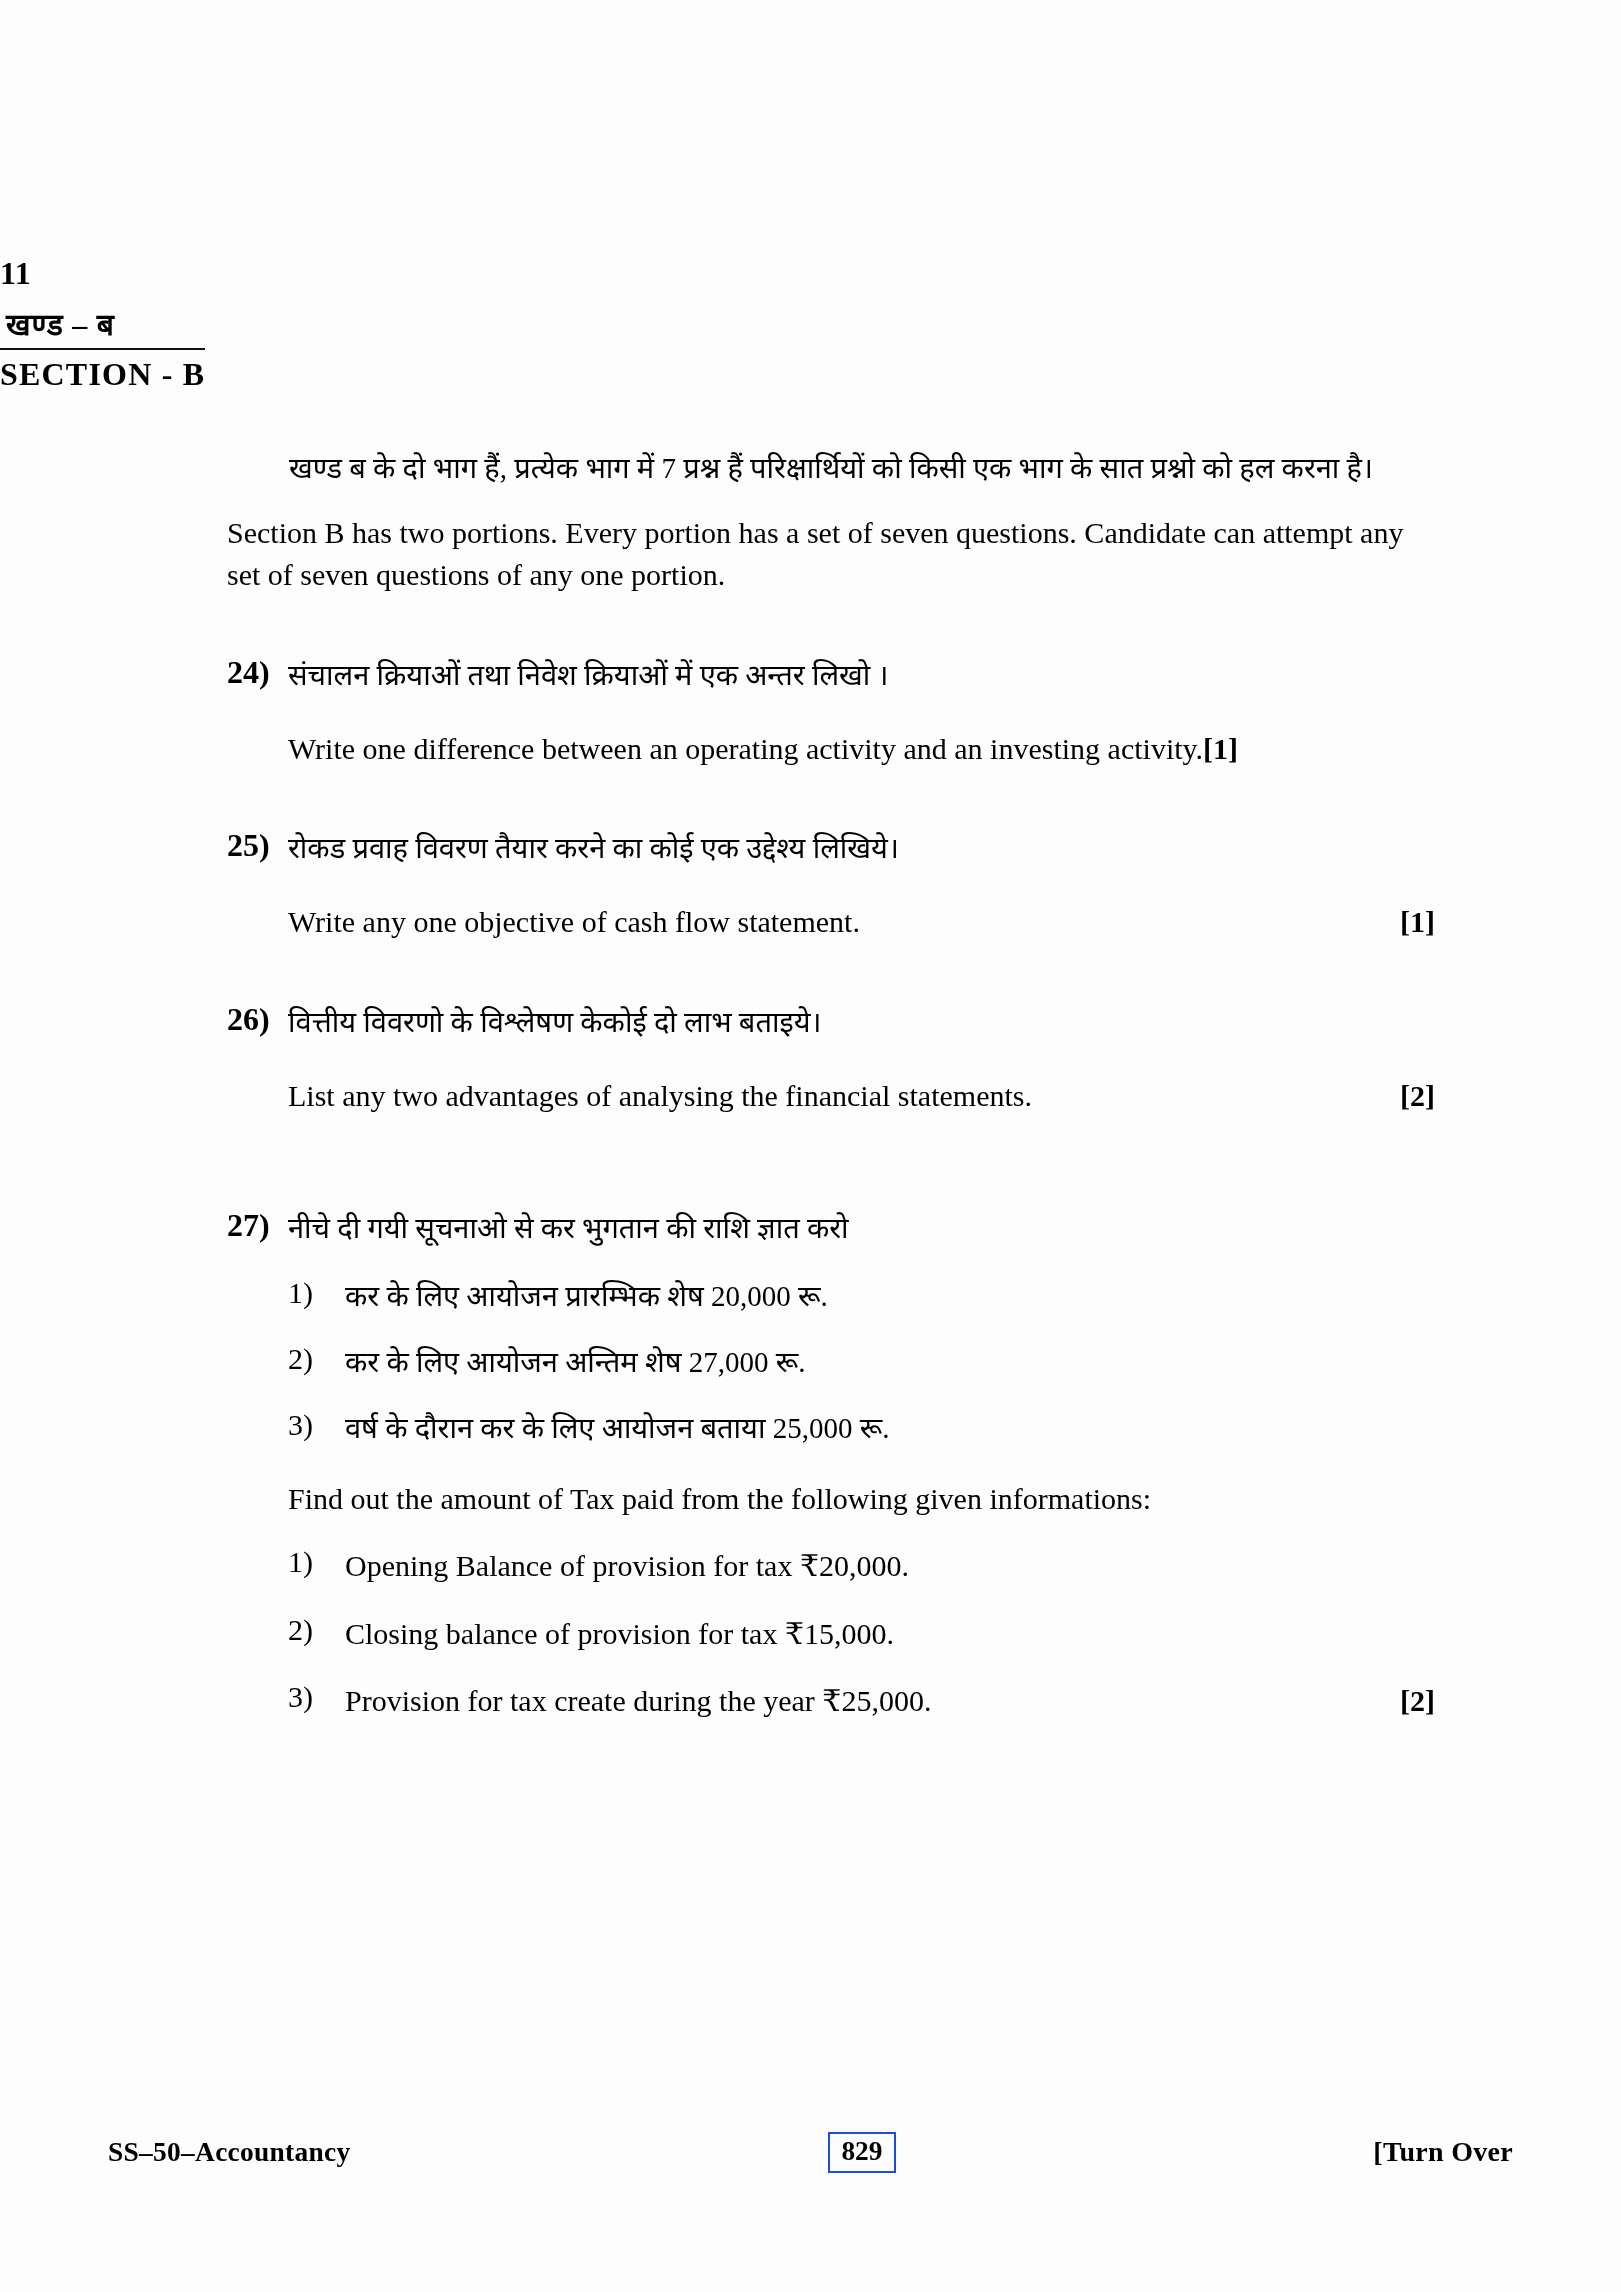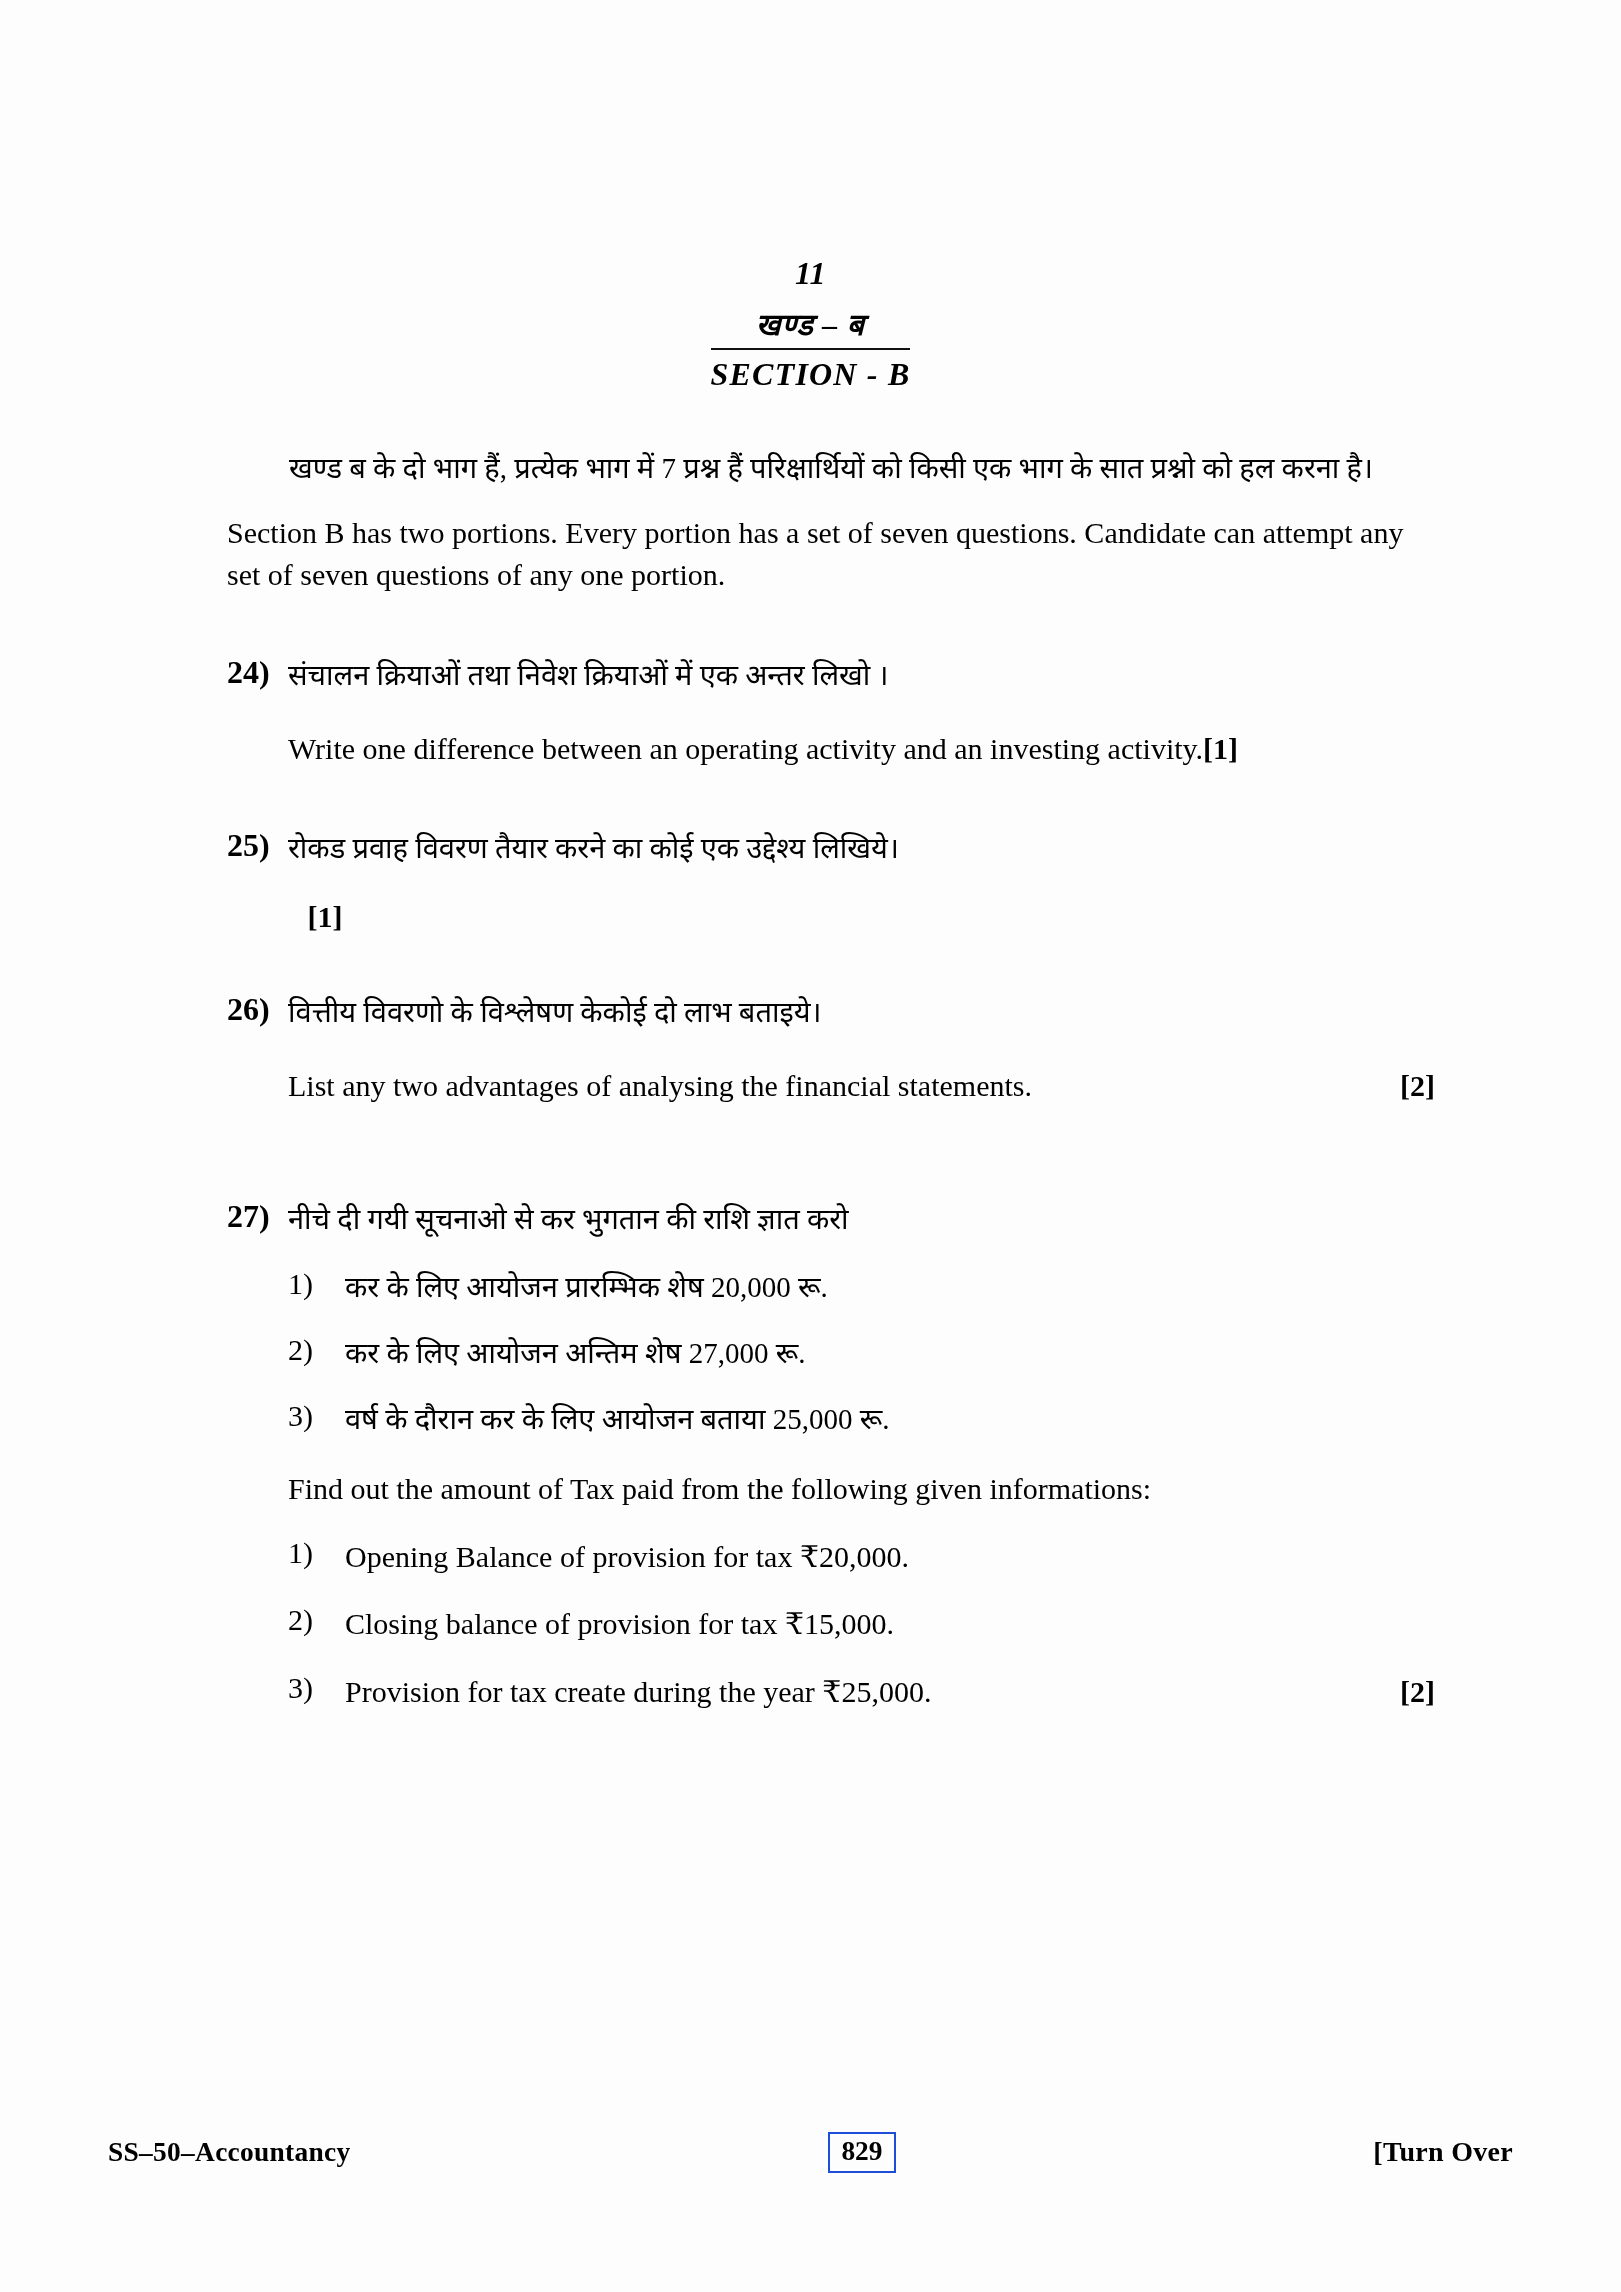--- a/index.html
+++ b/index.html
@@ -20,22 +20,20 @@
     inset: 0;
     background: #fdfdfd;
   }
 
   
   .header {
     position: absolute;
     left: 0;
     right: 0;
     top: 257px;
-    text-align: center;
-    font-style: italic;
   }
   .page-num {
     font-size: 32px;
     font-weight: bold;
     line-height: 1.0;
     letter-spacing: 0.5px;
   }
   .khand-wrap {
     margin-top: 13.7px;
     display: inline-block;
@@ -218,20 +216,21 @@
 
     <div class="spacer-58"></div>
 
     <div class="q-block">
       <div class="q-row">
         <span class="q-num">25)</span>
         <span class="q-hi">रोकड प्रवाह विवरण तैयार करने का कोई एक उद्देश्य लिखिये।</span>
       </div>
       <div class="spacer-24"></div>
       <div class="q-en-row">
+        <span class="q-en">Write any one objective of cash flow statement.</span>
         <span class="marks">[1]</span>
       </div>
     </div>
 
     <div class="spacer-58"></div>
 
     <div class="q-block">
       <div class="q-row">
         <span class="q-num">26)</span>
         <span class="q-hi">वित्तीय विवरणो के विश्लेषण केकोई दो लाभ बताइये।</span>

